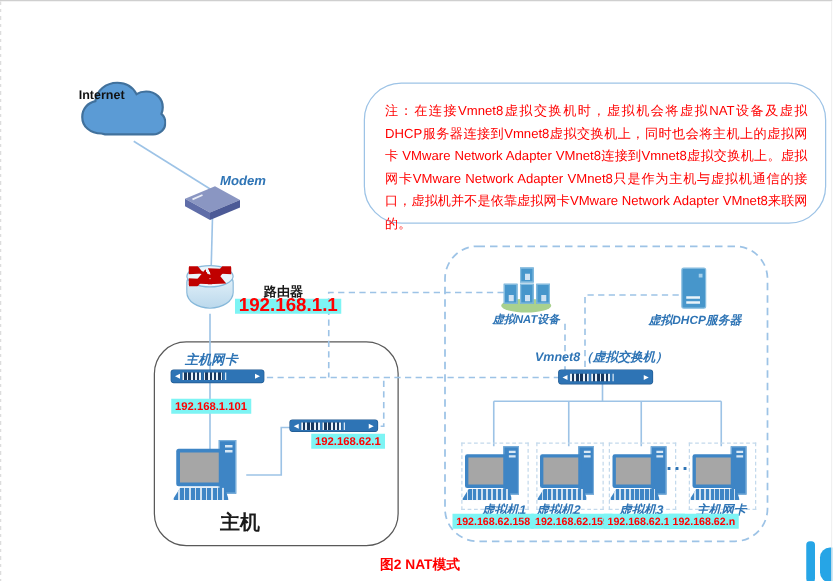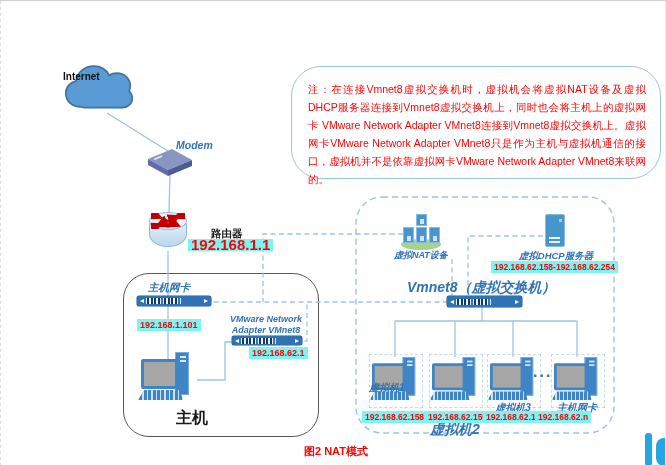--- a/index.html
+++ b/index.html
@@ -157,24 +157,20 @@
   <div class="blbl" style="left:148px;top:280px;font-size:10.5px">主机网卡</div>
   <div class="netbar" style="left:137px;top:295px;width:68px;height:10px">
     <i class="tri-l"></i>
     <i class="ports"></i>
     <i class="ports"></i>
     <i class="sep"></i>
     <i class="tri-r"></i>
   </div>
   <div class="chip" style="left:137px;top:318px;font-size:9px">192.168.1.101</div>
 
-  <div class="blbl" style="left:228px;top:313px;width:76px;text-align:center;font-size:9px;line-height:11px">
-    <div>VMware Network</div>
-    <div>Adapter VMnet8</div>
-  </div>
   <div class="netbar" style="left:232px;top:335px;width:64px;height:9px">
     <i class="tri-l"></i>
     <i class="ports"></i>
     <i class="ports"></i>
     <i class="sep"></i>
     <i class="tri-r"></i>
   </div>
   <div class="chip" style="left:249px;top:346px;font-size:9px">192.168.62.1</div>
 
   <div class="pc" style="left:141px;top:351px">
@@ -203,23 +199,22 @@
         <i></i>
       </div>
   </div>
   <div class="blbl" style="left:394px;top:248px;width:58px;font-size:9px">虚拟NAT设备</div>
 
   <div class="dhcp">
     <i class="lines"></i>
     <i class="dot"></i>
   </div>
   <div class="blbl" style="left:517px;top:249px;width:78px;text-align:center;font-size:9.5px">虚拟DHCP服务器</div>
-  <div class="chip" style="left:491px;top:260px;font-size:8.5px">192.168.62.158-192.168.62.254</div>
-
-  <div class="blbl" style="left:407px;top:278px;font-size:14px">Vmnet8（虚拟交换机）</div>
+
+  <div class="blbl" style="left:428px;top:278px;font-size:10px">Vmnet8（虚拟交换机）</div>
   <div class="netbar" style="left:447px;top:295px;width:69px;height:11px">
     <i class="tri-l"></i>
     <i class="ports"></i>
     <i class="ports"></i>
     <i class="sep"></i>
     <i class="tri-r"></i>
   </div>
 
   <div class="vm-frame" style="left:369px;top:353px">
     <div class="pc">
@@ -260,22 +255,22 @@
         <div class="tower">
           <i></i>
         </div>
         <div class="monitor">
           <div class="screen"></div>
         </div>
         <div class="keyboard"></div>
       </div>
   </div>
 
-  <div class="blbl" style="left:369px;top:380px;width:52px;text-align:left;font-size:10px">虚拟机1</div>
-  <div class="blbl" style="left:429px;top:420px;width:52px;text-align:center;font-size:14px">虚拟机2</div>
+  <div class="blbl" style="left:369px;top:400px;width:52px;text-align:right;font-size:10px">虚拟机1</div>
+  <div class="blbl" style="left:429px;top:400px;width:52px;font-size:10px">虚拟机2</div>
   <div class="blbl" style="left:487px;top:400px;width:52px;text-align:center;font-size:10px">虚拟机3</div>
   <div class="blbl" style="left:551px;top:400px;width:52px;text-align:center;font-size:10px">主机网卡</div>
 
   <div class="chip" style="left:362px;top:410px">192.168.62.158</div>
   <div class="chip" style="left:425px;top:410px">192.168.62.159</div>
   <div class="chip" style="left:483px;top:410px">192.168.62.160</div>
   <div class="chip" style="left:535px;top:410px">192.168.62.n</div>
 
   <div class="caption">图2 NAT模式</div>
   <div class="csdn-bar"></div>

